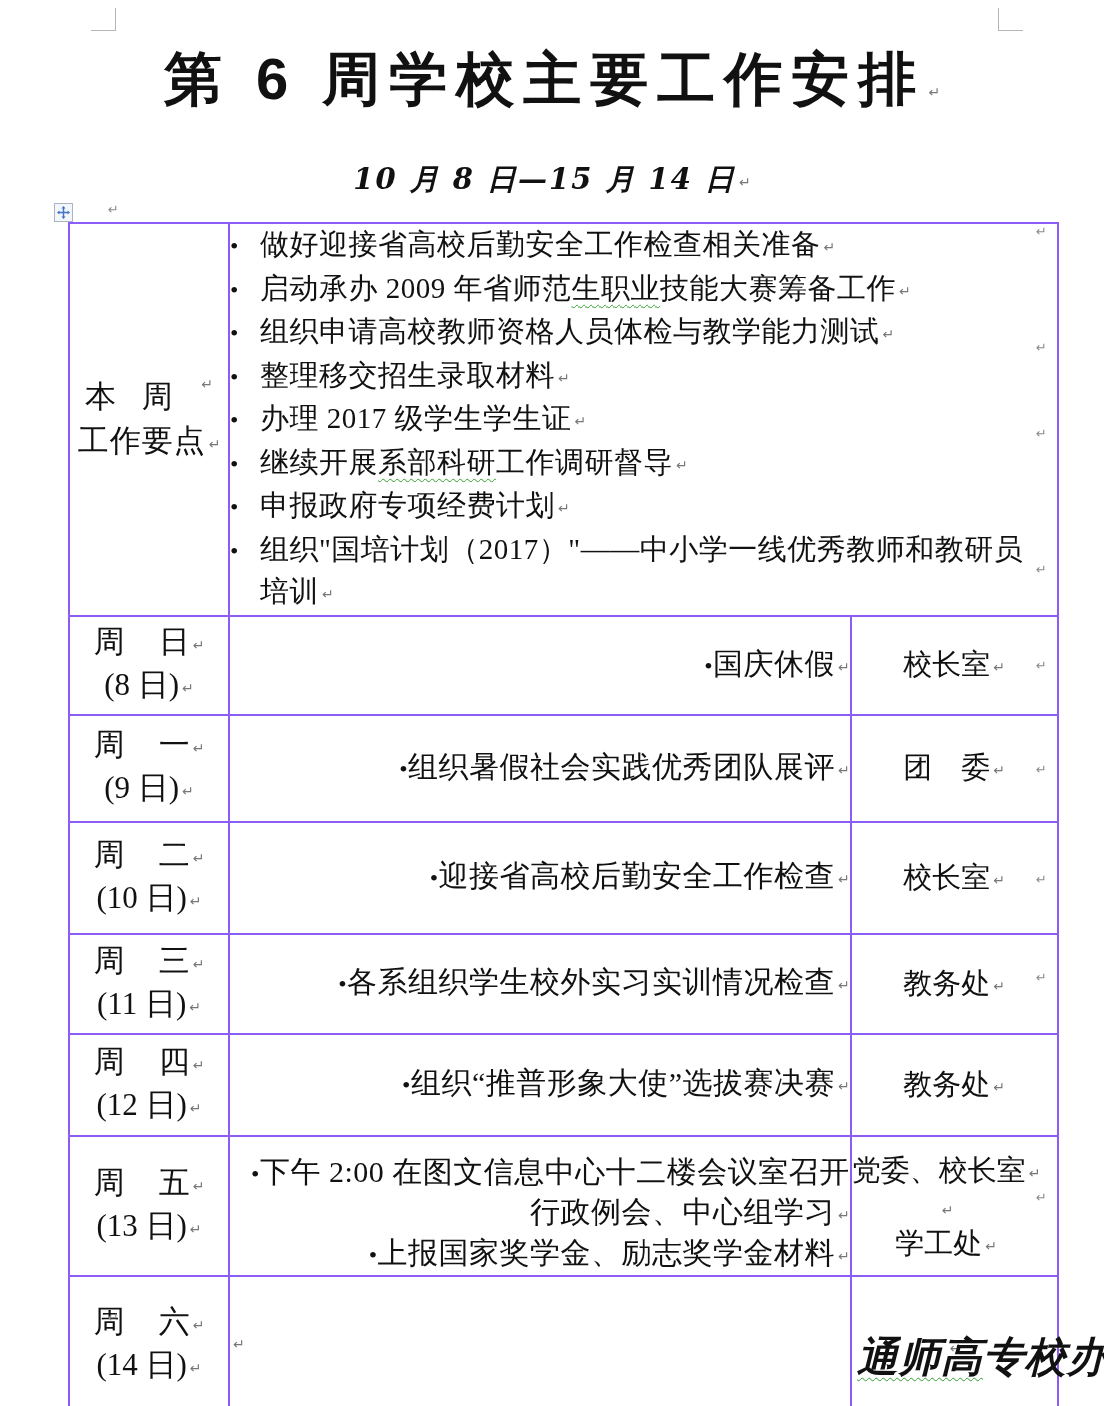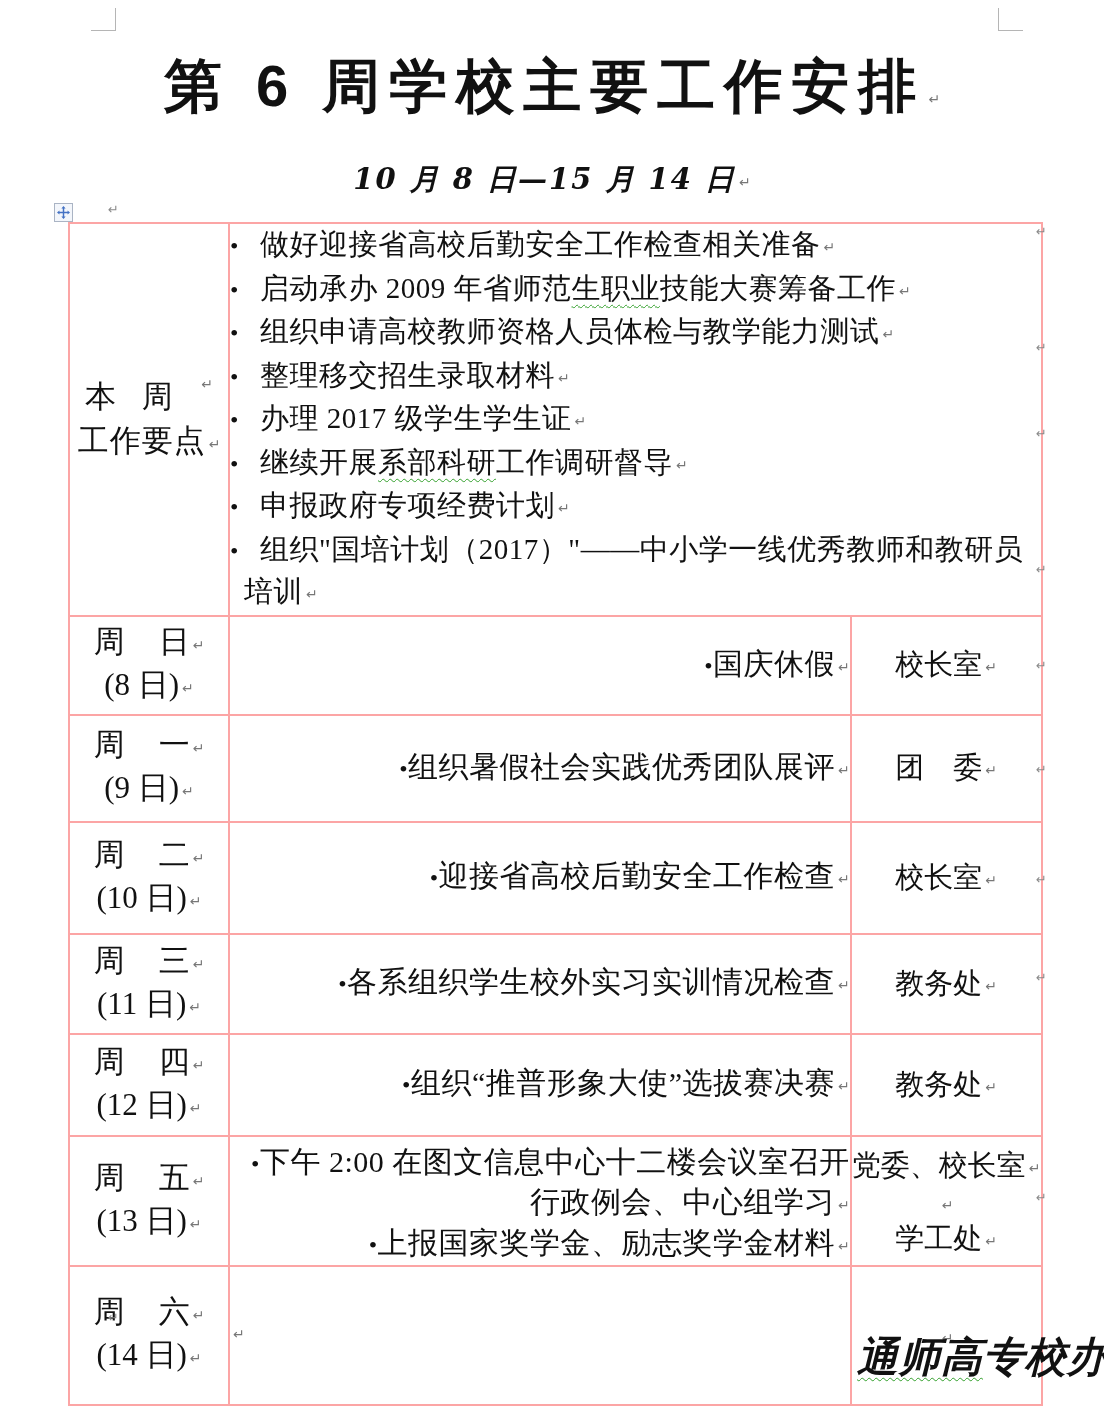--- a/index.html
+++ b/index.html
@@ -16,60 +16,60 @@
     position:absolute;left:54px;top:203px;width:17px;height:17px;
     border:1px solid #aab4c4;background:#f3f6fb;display:flex;align-items:center;justify-content:center;
   }
   .pm{
     font-family:"DejaVu Sans",sans-serif;font-size:14px;color:#777;
     margin-left:3px;vertical-align:2px;font-style:normal;font-weight:normal;letter-spacing:0;
   }
   .pm-float{position:absolute;font-family:"DejaVu Sans",sans-serif;font-size:13px;color:#8a8a8a;}
   
   .title{
-    position:absolute;top:48px;left:0;width:100%;text-align:center;
+    position:absolute;top:41px;left:0;width:100%;text-align:center;
     font-family:"Liberation Sans","DejaVu Sans",sans-serif;font-weight:bold;
     font-size:58px;letter-spacing:9px;white-space:nowrap;
   }
   .subtitle{
     position:absolute;top:160px;left:0;width:100%;text-align:center;
     font-style:italic;font-weight:bold;font-size:29px;letter-spacing:2px;
     font-family:"DejaVu Serif","Liberation Serif",serif;
   }
   
   table.sched{
     position:absolute;left:68px;top:222px;border-collapse:collapse;table-layout:fixed;
   }
-  table.sched td{border:2px solid #fca5a5;padding:0;vertical-align:middle;}
+  table.sched td{border:2px solid #8b5cf6;padding:0;vertical-align:middle;}
   col.c1{width:160px;} col.c2{width:612px;} col.c3{width:190px;}
   tr.r1 td{height:336px;} tr.r2 td{height:97px;} tr.r3 td{height:105px;}
   tr.r4 td{height:110px;} tr.r5 td{height:98px;}  tr.r6 td{height:100px;}
   tr.r7 td{height:118px;} tr.r8 td{height:137px;}
   
   .hdr-cell{display:flex;flex-direction:column;justify-content:center;align-items:center;gap:2px;}
   .hdr-line1{display:flex;justify-content:space-between;width:128px;font-size:31px;}
   .hdr-line2{font-size:31px;letter-spacing:1px;white-space:nowrap;}
   
   .bullets{padding:10px 8px 6px 20px;vertical-align:top;}
   .b-line{font-size:29px;line-height:40.5px;white-space:nowrap;letter-spacing:0.5px;}
   .b-dot{display:inline-block;width:30px;font-size:24px;}
-  .b-wrap2{padding-left:14px;}
+  .b-wrap2{padding-left:30px;}
   .sq{text-decoration:underline wavy #33a02c;text-decoration-thickness:1px;text-underline-offset:6px;}
   
   .day-cell{display:flex;flex-direction:column;justify-content:center;align-items:center;font-size:31px;line-height:40px;}
   .wd{display:inline-flex;justify-content:space-between;width:96px;text-align:left;}
   .day-line{white-space:nowrap;}
   
   .task-cell{padding-left:20px;}
   .t-line{font-size:30px;line-height:38px;white-space:nowrap;letter-spacing:0.5px;text-align:right;}
   .t-cont{padding-left:30px;}
-  .r7 .task-cell{vertical-align:top;padding-top:6px;}
+  .r7 .task-cell{vertical-align:top;padding-top:16px;}
   
   .dept-cell{text-align:center;font-size:29px;white-space:nowrap;}
-  .dept-col{display:flex;flex-direction:column;justify-content:space-between;align-items:center;height:112px;padding:4px 0 2px 0;}
+  .dept-col{display:flex;flex-direction:column;justify-content:space-between;align-items:center;height:112px;padding:4px 16px 2px 0;}
   .empty-cell-left{padding-left:18px;color:#777;}
   .center-pm{text-align:center;}
   
   .footer{
     position:absolute;left:822px;top:1330px;font-size:41px;font-weight:bold;font-style:italic;
     white-space:nowrap;letter-spacing:1px;margin-left:35px;
   }
 </style>
 </head>
 <body>

